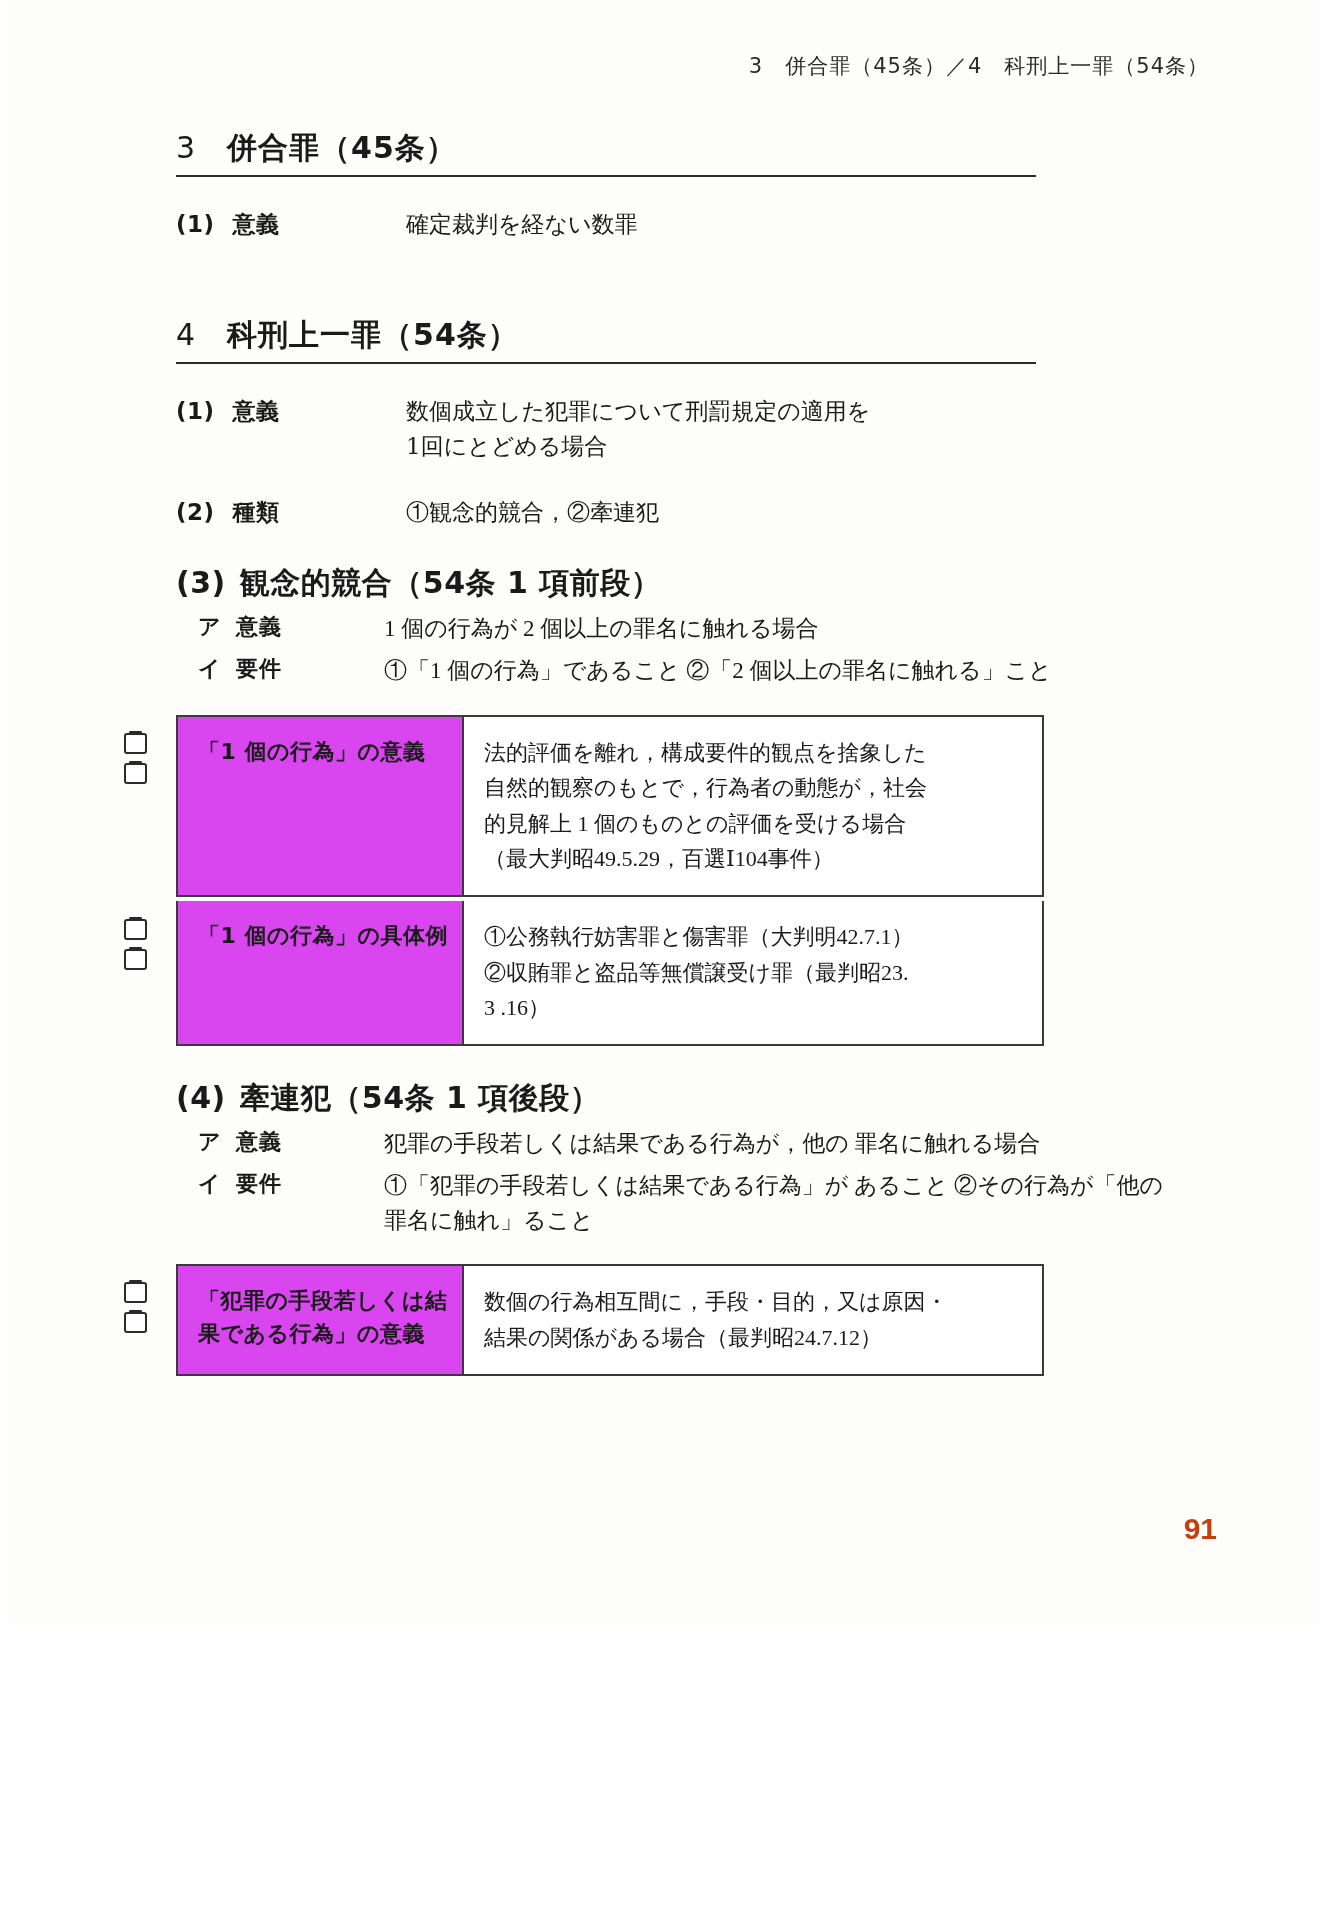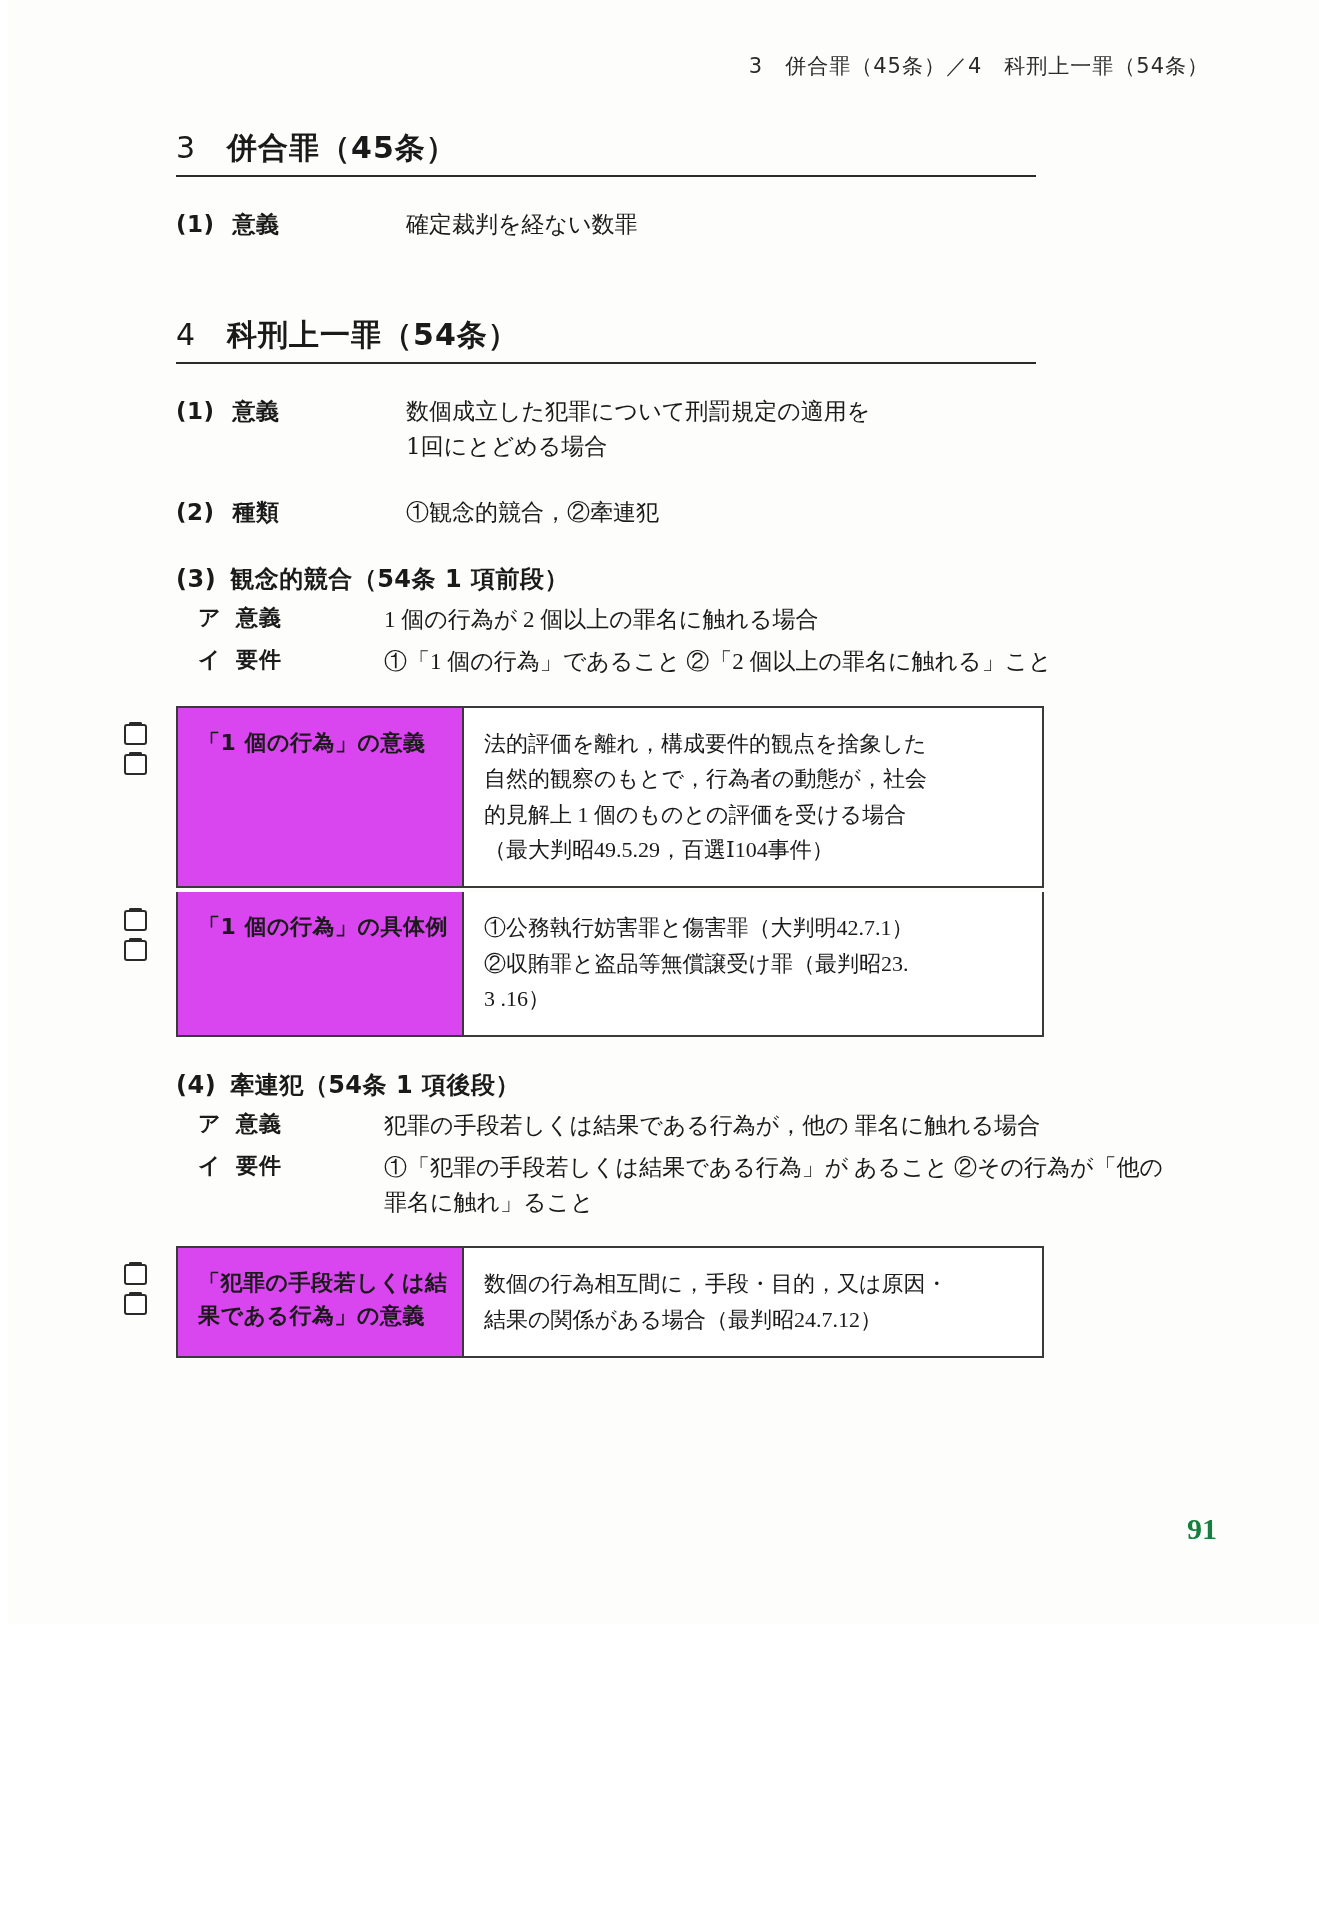--- a/index.html
+++ b/index.html
@@ -79,21 +79,21 @@
   .item-label .lbl-num { margin-right: 18px; font-weight: 600;}
   .item-body {
     font-size: 23px;
     line-height: 1.55;
     font-family: "DejaVu Serif", "Liberation Serif", serif;
     flex: 1;
   }
   .item-body .line { display: block; }
   
   .sub-head {
-    font-size: 24px;
+    font-size: 30px;
     font-family: "DejaVu Sans", "Liberation Sans", sans-serif;
     font-weight: 600;
     margin-top: 32px;
     letter-spacing: 0.5px;
   }
   .sub-head .lbl-num { margin-right: 14px; }
   .ai-row {
     display: flex;
     align-items: flex-start;
     margin-top: 8px;
@@ -180,23 +180,23 @@
     border-left: 2px solid #2a2a2a;
     border-right: 2px solid #2a2a2a;
     border-radius: 2px 2px 0 0;
     box-sizing: border-box;
   }
   .page-num {
     position: absolute;
     right: 110px;
     bottom: 78px;
     font-size: 30px;
-    font-family: Liberation Serif, serif;
-    font-weight: 600;
-    color: #15803d;
+    font-family: Liberation Sans, sans-serif;
+    font-weight: 600;
+    color: #c2410c;
   }
 </style>
 </head>
 <body>
 
 <div class="page">
 
   <div class="running-head">3　併合罪（45条）／4　科刑上一罪（54条）</div>
 
   <div class="content">

